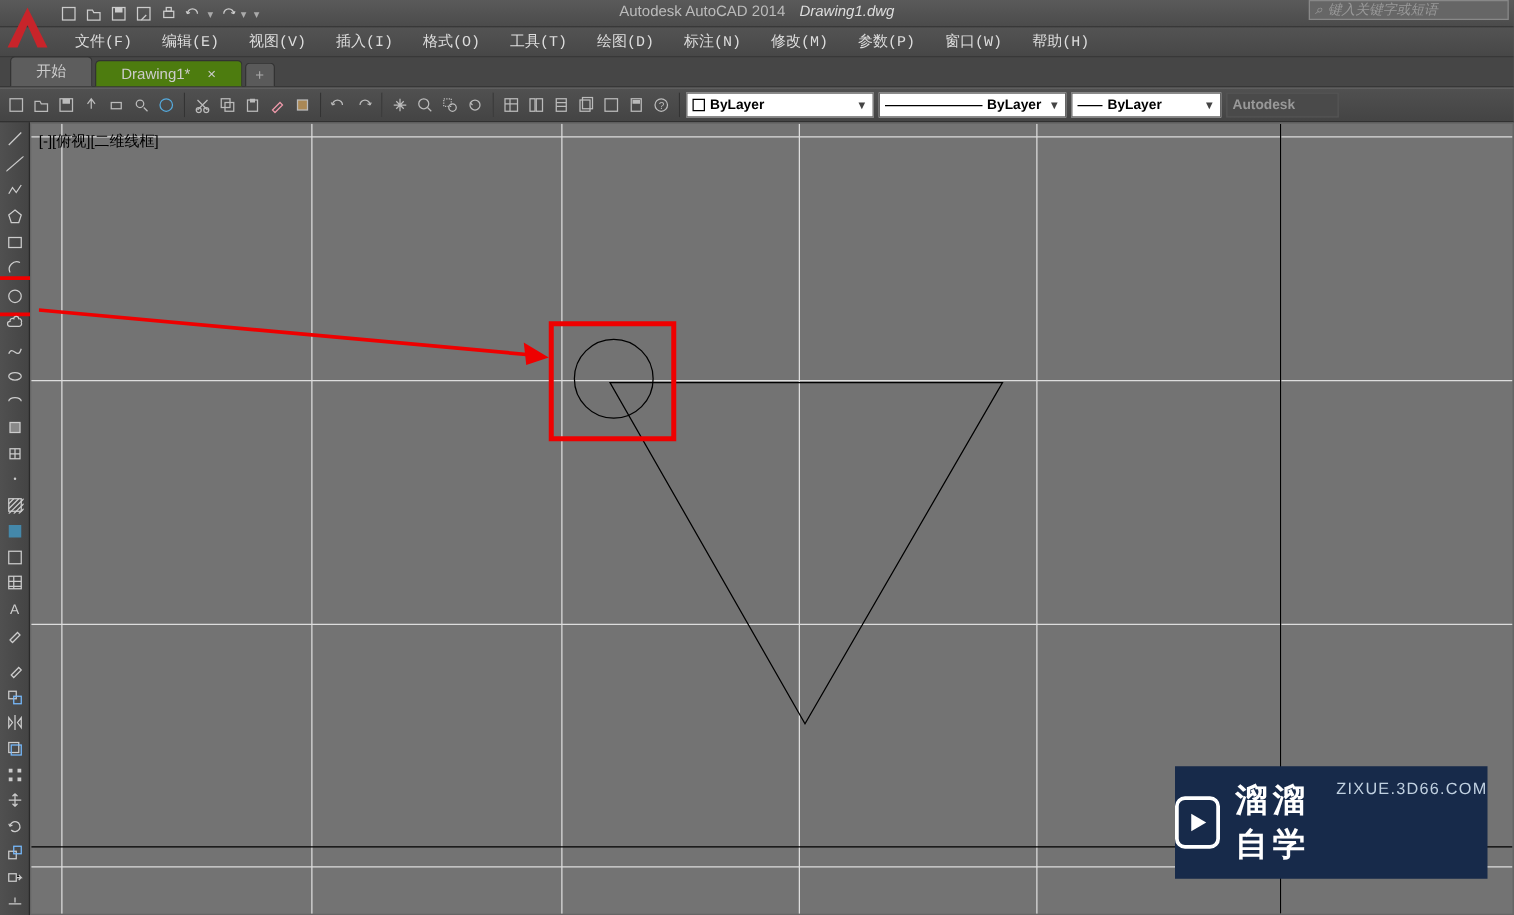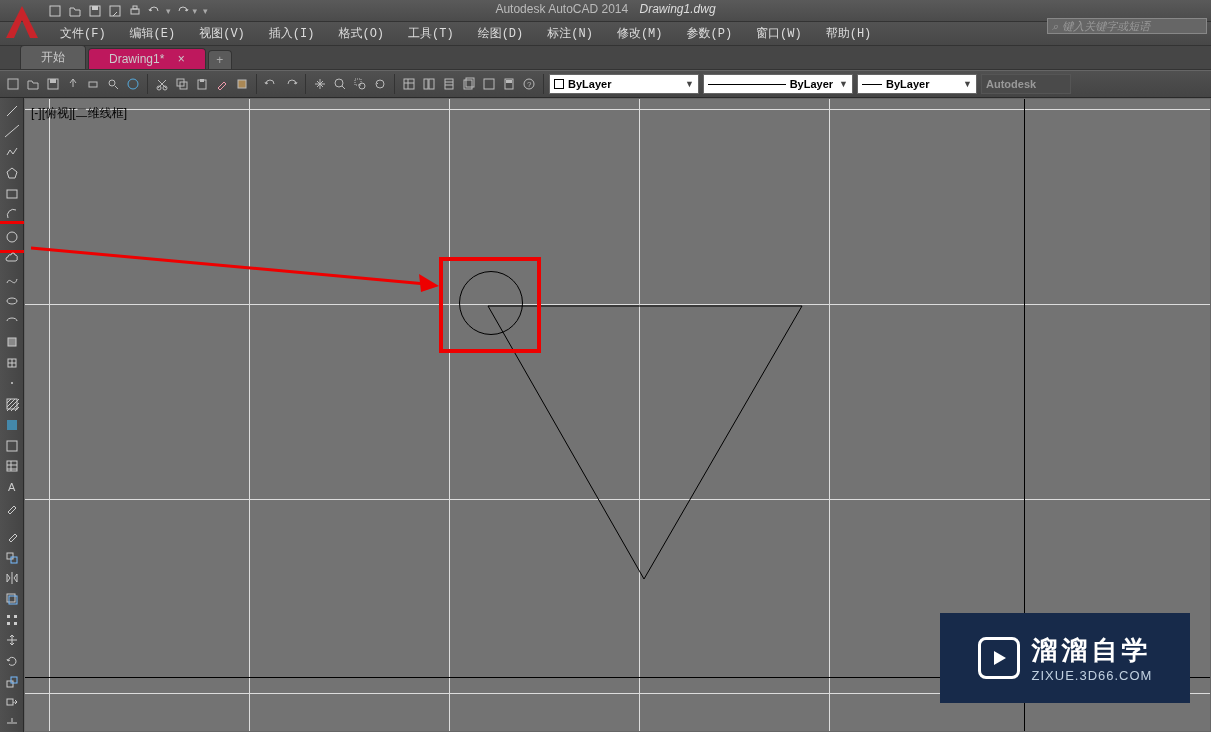--- a/index.html
+++ b/index.html
@@ -29,43 +29,43 @@
 }
 .qat { display: flex; align-items: center; margin-left: 46px; gap: 2px; }
 .qat .btn, .tb .btn {
   width: 18px; height: 18px;
   display: inline-flex; align-items: center; justify-content: center;
   cursor: pointer; border: 1px solid transparent;
 }
 .title-center { position: absolute; left: 50%; transform: translateX(-50%); top: 2px; color: #bbb; }
 .title-center .file { color: #ddd; margin-left: 8px; font-style: italic; }
 .search-box {
-  position: absolute; right: 4px; top: 18px;
+  position: absolute; right: 4px; top: 0;
   width: 160px; height: 16px;
   background: #666; border: 1px solid #888;
   font-style: italic; color: #999; padding: 0 4px; font-size: 11px;
   line-height: 14px;
 }
 .menubar {
   height: 24px; background: linear-gradient(#535353,#474747);
   display: flex; align-items: center; padding-left: 50px; gap: 4px;
   border-bottom: 1px solid #333;
 }
 .menubar span { padding: 2px 10px; cursor: pointer; color: #ddd; font-family: Liberation Mono, monospace; }
 .filetabs {
   height: 24px; background: #464646; display: flex; align-items: flex-end;
-  border-bottom: 1px solid #333; padding-left: 20px;
+  border-bottom: 1px solid #333; padding-left: 8px;
 }
 .filetabs .tab {
   padding: 3px 20px; background: #5d5d5d;
   border: 1px solid #333; border-bottom: none;
   border-radius: 4px 4px 0 0; margin-right: 2px;
   color: #ccc; cursor: pointer; position: relative;
 }
-.filetabs .tab.active { background: #be185d; }
+.filetabs .tab.active { background: #4d7c0f; }
 .filetabs .tab .close { margin-left: 10px; }
 .filetabs .addtab {
   width: 24px; text-align: center; background: #5a5a5a;
   border: 1px solid #333; border-bottom: none; border-radius: 4px 4px 0 0;
   cursor: pointer; color: #aaa; padding: 2px 0;
 }
 .toolbar {
   height: 28px; background: linear-gradient(#505050,#444);
   border-bottom: 1px solid #2a2a2a;
   border-top: 1px solid #666;
@@ -114,21 +114,21 @@
 .arrow-annotation { position: absolute; }
 .xline { position: absolute; height: 1px; background: #000; left: 0; right: 0; }
 .yline { position: absolute; width: 1px; background: #000; top: 0; bottom: 0; }
 .watermark {
   position: absolute; bottom: 28px; right: 20px;
   width: 250px; height: 90px; background: #172a4a;
   display: flex; align-items: center; justify-content: center; gap: 12px;
   color: #fff;
 }
 .watermark .play { width: 42px; height: 42px; border: 3px solid #fff; border-radius: 8px; display: flex; align-items: center; justify-content: center;}
-.watermark .txt { display:flex; flex-direction:column; align-items:flex-start;}
+.watermark .txt { display:flex; flex-direction:row; align-items:flex-start;}
 .watermark .big { font-size: 26px; font-weight: bold; letter-spacing: 4px; }
 .watermark .small { font-size: 13px; letter-spacing: 1px; color: #c0d0e0;}
 .tb-bylayer { display: flex; align-items:center; gap:4px; }
 </style>
 </head>
 <body>
 
 <div class="logo">
   <svg width="40" height="40" viewBox="0 0 40 40">
     <path d="M4 36 L20 4 L36 36 L28 36 L20 18 L12 36 Z" fill="#c8242a"></path>

